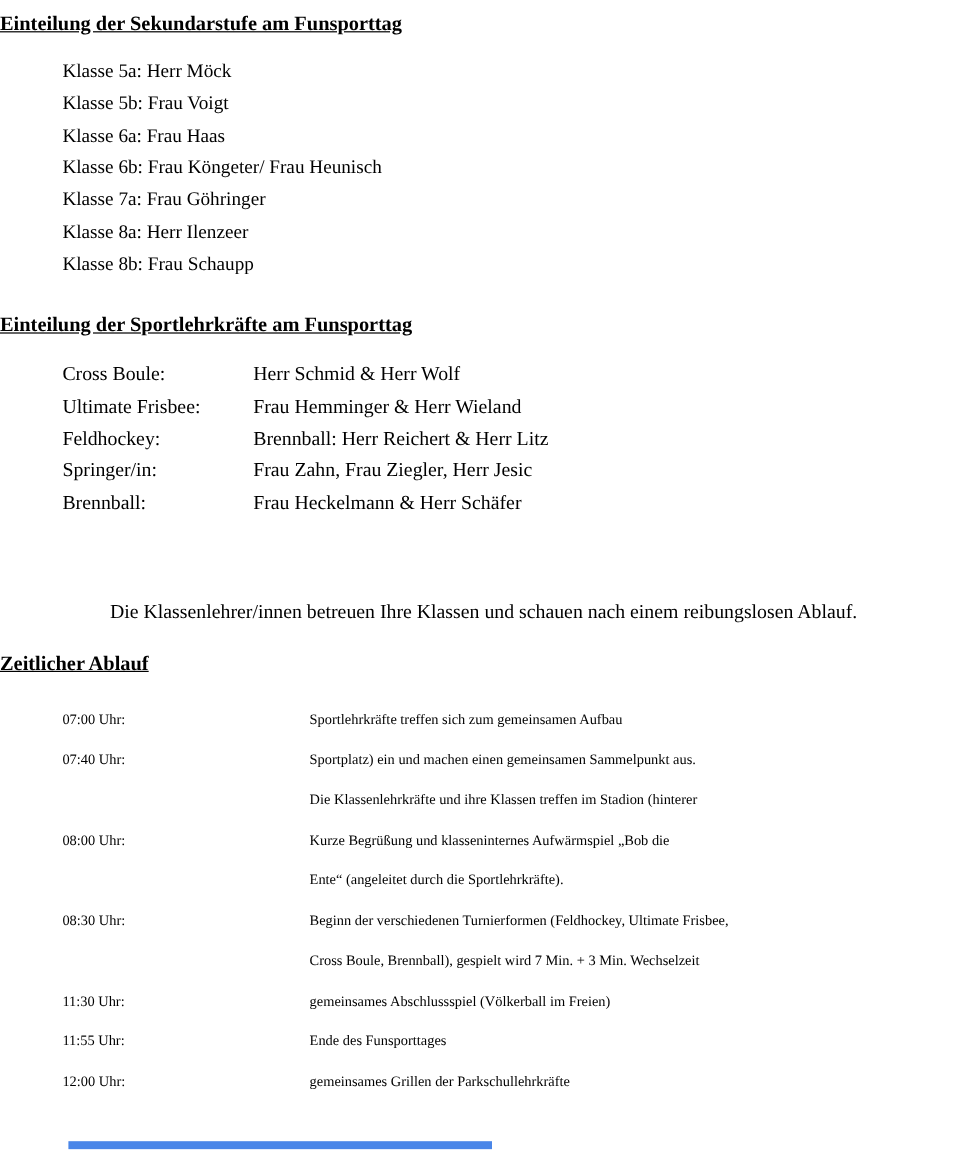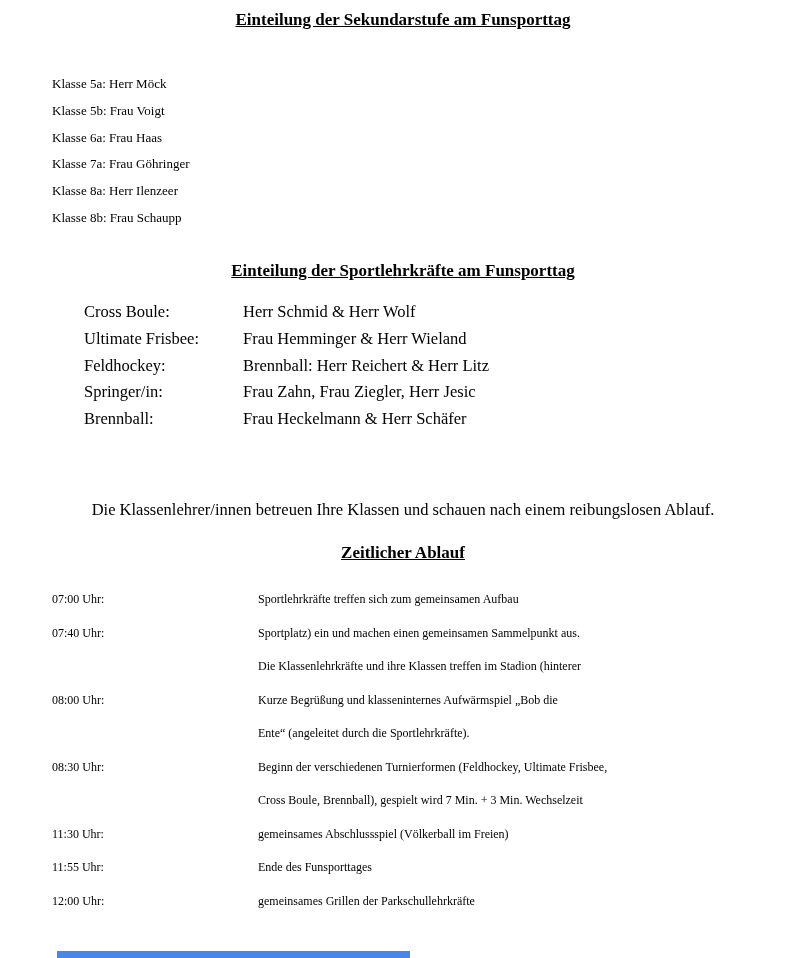--- a/index.html
+++ b/index.html
@@ -13,38 +13,37 @@
     height: 958px;
     background: #ffffff;
     color: #000000;
     font-family: "Liberation Serif", serif;
     overflow: hidden;
   }
   .doc-title {
     position: absolute;
     left: 0;
     width: 806px;
-    text-align: center;
     font-size: 17px;
     font-weight: bold;
     line-height: 22px;
     white-space: nowrap;
   }
   .doc-title .underlined {
     text-decoration: underline;
   }
   #title-classes  { top: 9px; }
   #title-sports   { top: 260px; }
   #title-schedule { top: 542px; }
 
   #classes-list {
     position: absolute;
     left: 52px;
-    top: 71px;
-    font-size: 13px;
+    top: 47px;
+    font-size: 16px;
   }
   #classes-list .class-row {
     height: 26.8px;
     line-height: 26.8px;
     white-space: nowrap;
   }
 
   #sports-list {
     position: absolute;
     left: 52px;
@@ -53,21 +52,20 @@
   }
   #sports-list .sport-row {
     display: flex;
     height: 26.8px;
     line-height: 26.8px;
     white-space: nowrap;
   }
   #sports-list .sport-label {
     width: 159px;
     flex: 0 0 159px;
-    margin-left: 32px;
   }
 
   #note-line {
     position: absolute;
     top: 500px;
     left: 0;
     width: 806px;
     text-align: center;
     font-size: 16.5px;
     line-height: 20px;
@@ -114,20 +112,21 @@
   </div>
 
   <div id="classes-list">
 
       <div class="class-row">Klasse 5a: Herr Möck</div>
 
       <div class="class-row">Klasse 5b: Frau Voigt</div>
 
       <div class="class-row">Klasse 6a: Frau Haas</div>
 
+      <div class="class-row">Klasse 6b: Frau Köngeter/ Frau Heunisch</div>
 
       <div class="class-row">Klasse 7a: Frau Göhringer</div>
 
       <div class="class-row">Klasse 8a: Herr Ilenzeer</div>
 
       <div class="class-row">Klasse 8b: Frau Schaupp</div>
 
   </div>
 
   <div class="doc-title" id="title-sports">

